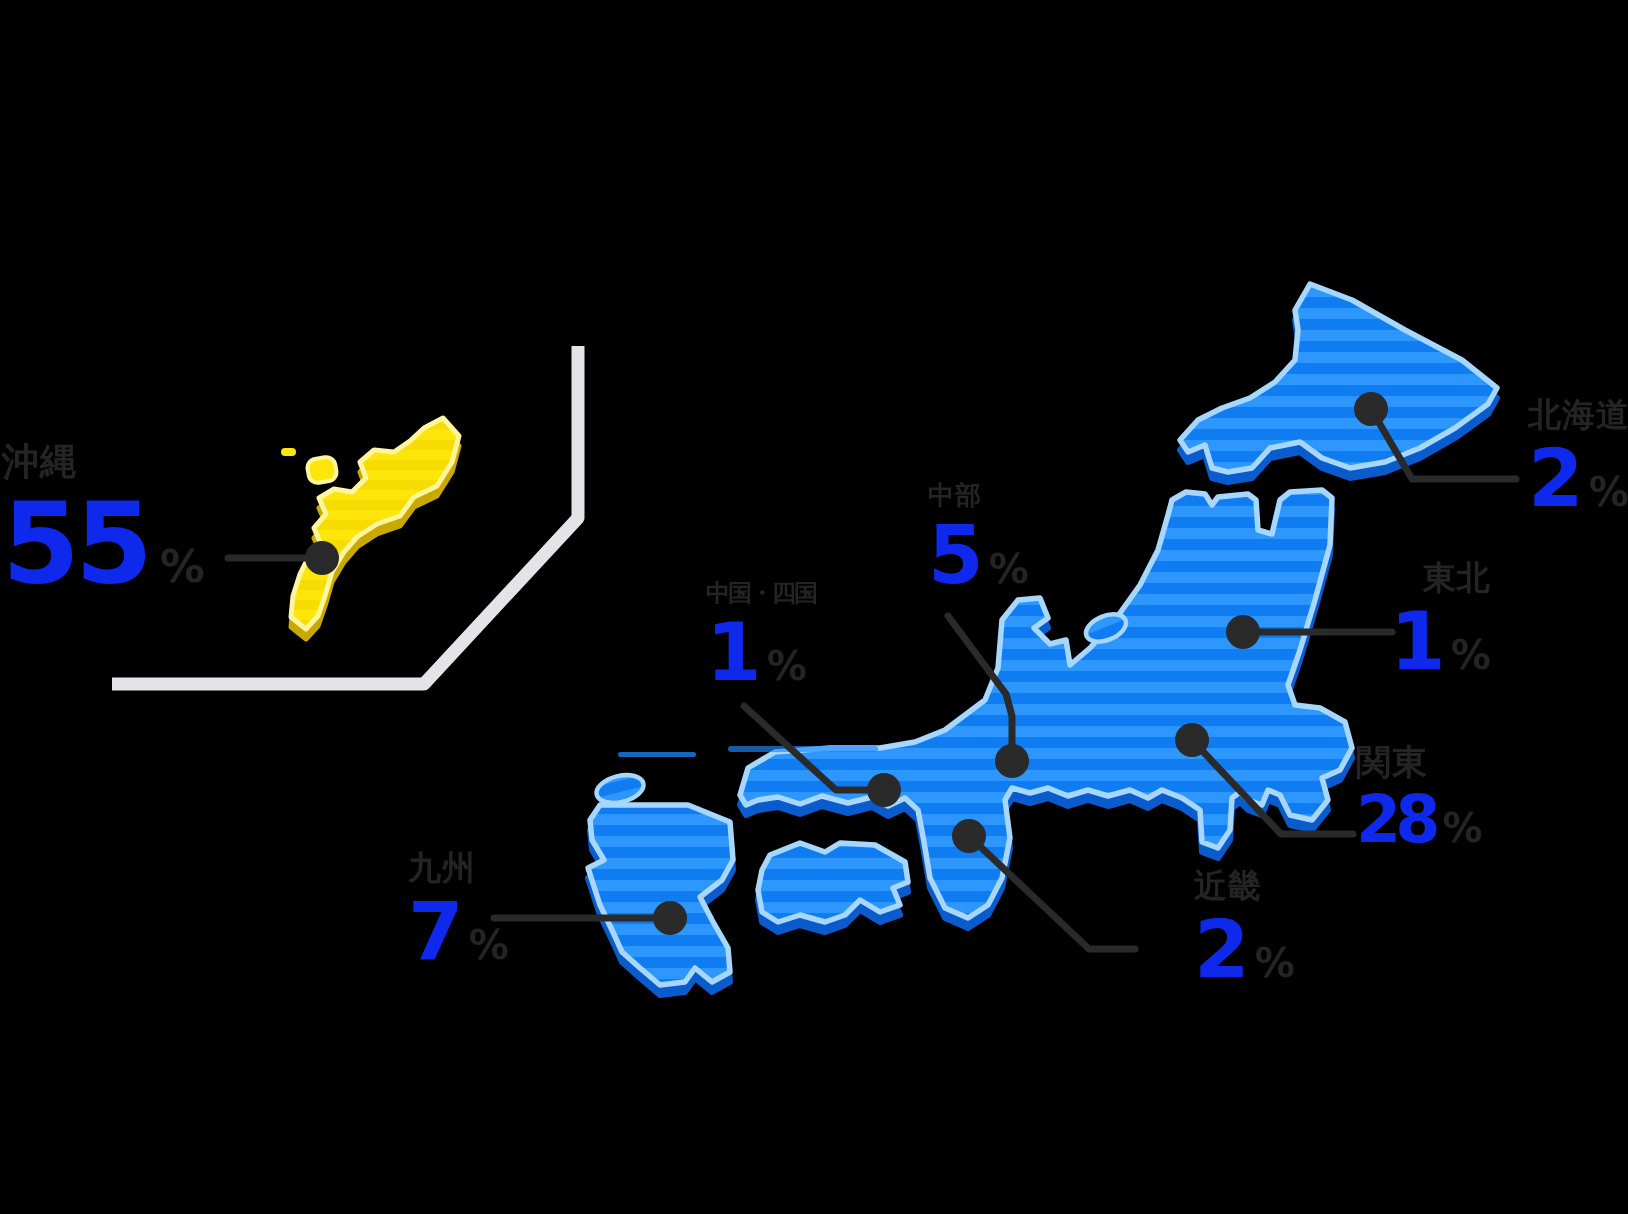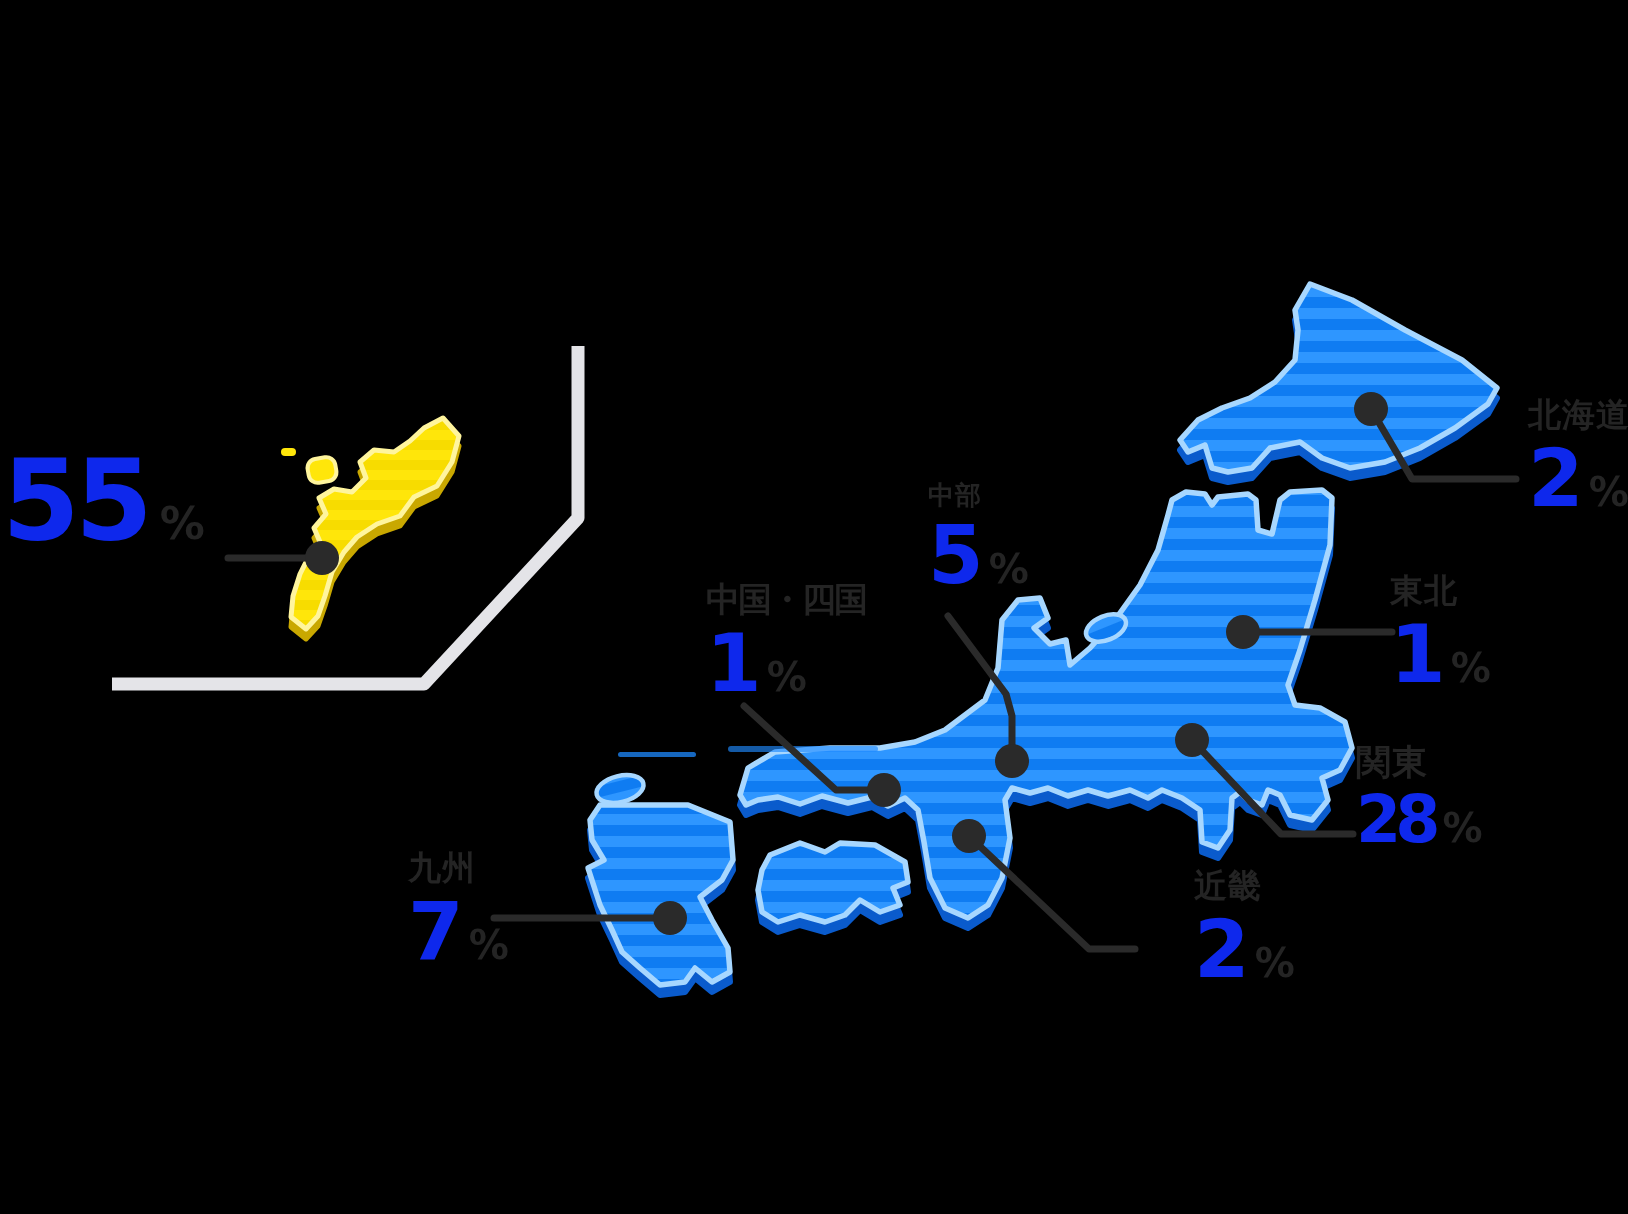--- a/index.html
+++ b/index.html
@@ -11,25 +11,25 @@
   .r-value{display:flex;align-items:baseline;line-height:.9;margin-top:9px;}
   .num{color:#0E28EC;font-size:80px;letter-spacing:-3px;}
   .pct{color:#242424;font-size:40px;margin-left:8px;}
   
   #lbl-okinawa{left:2px;top:441px;}
   #lbl-okinawa .r-name{font-size:37px;}
   #lbl-okinawa .r-value{margin-top:12px;}
   #lbl-okinawa .num{font-size:112px;line-height:.85;letter-spacing:-5px;}
   #lbl-okinawa .pct{font-size:45px;margin-left:12px;}
   #lbl-hokkaido{left:1528px;top:396px;}
-  #lbl-tohoku{left:1390px;top:572px;}
+  #lbl-tohoku{left:1390px;top:559px;text-align:right;}
   #lbl-chubu{left:928px;top:481px;}
   #lbl-chubu .r-name{font-size:26px;}
   #lbl-chugoku-shikoku{left:706px;top:580px;}
-  #lbl-chugoku-shikoku .r-name{font-size:34px;letter-spacing:-2px;}
+  #lbl-chugoku-shikoku .r-name{font-size:24px;letter-spacing:-2px;}
   #lbl-kanto{left:1356px;top:742px;}
   #lbl-kanto .r-name{font-size:35px;}
   #lbl-kanto .num{font-size:65px;letter-spacing:-6px;}
   #lbl-kinki{left:1194px;top:867px;}
   #lbl-kyushu{left:408px;top:849px;}
 </style>
 </head>
 <body>
 
 <div id="stage">
@@ -87,20 +87,21 @@
     <circle cx="1243" cy="632" r="17"></circle>
     <circle cx="1012" cy="761" r="17"></circle>
     <circle cx="884" cy="790" r="17"></circle>
     <circle cx="1192" cy="740" r="17"></circle>
     <circle cx="969" cy="836" r="17"></circle>
     <circle cx="670" cy="918" r="17"></circle>
   </g>
 </svg>
 
   <div class="region-label" id="lbl-okinawa">
+    <div class="r-name">沖縄</div>
     <div class="r-value">
       <span class="num">55</span>
       <span class="pct">%</span>
     </div>
   </div>
 
   <div class="region-label" id="lbl-hokkaido">
     <div class="r-name">北海道</div>
     <div class="r-value">
       <span class="num">2</span>

